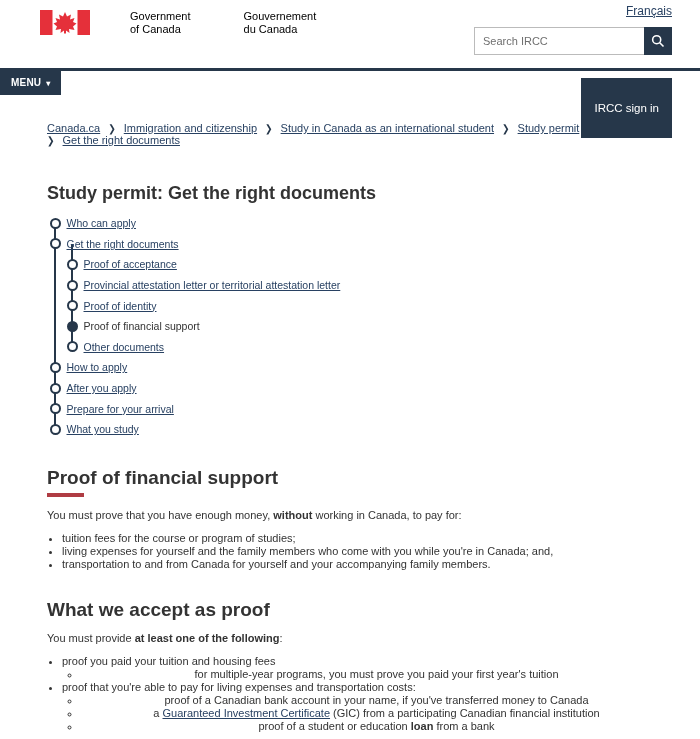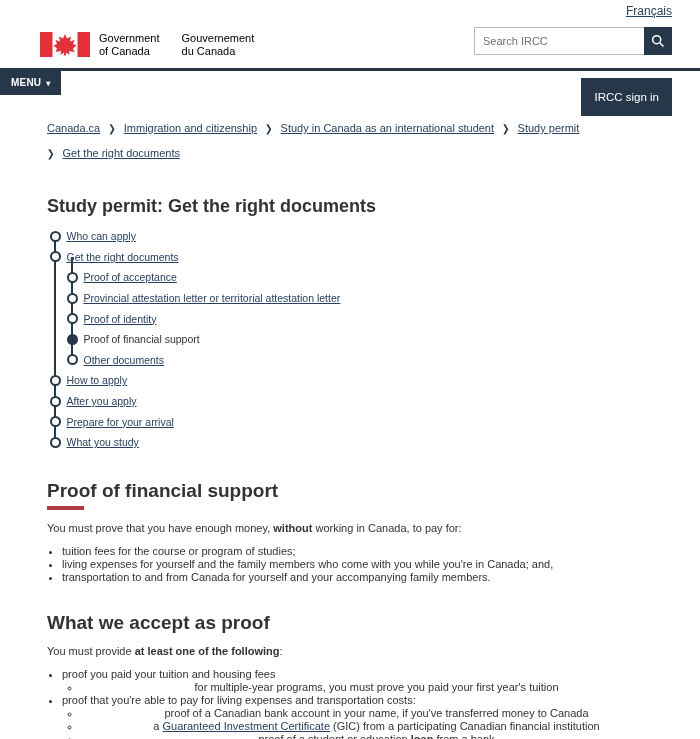--- a/index.html
+++ b/index.html
@@ -6,21 +6,21 @@
   html,body { background:#fff; }
   body {
     width:700px; height:739px; overflow:hidden; position:relative;
     font-family:"Liberation Sans", sans-serif; color:#333;
   }
   a { color:#284162; text-decoration:underline; cursor:pointer; }
 
   
   .hdr { position:relative; height:68px; padding:4px 28px 0 40px; }
   .lang { position:absolute; top:4px; right:28px; font-size:12px; }
-  .fip { display:flex; align-items:flex-start; margin-top:28px; }
+  .fip { display:flex; align-items:flex-start; margin-top:6px;gap:31px; }
   .flag { width:50px; height:25px; margin-right:9px; }
   .fip-col { font-size:11px; line-height:13px; color:#000; margin-right:22px; }
   .search-wrap { position:absolute; top:27px; right:28px; display:flex; }
   .search-input {
     width:170px; height:28px; border:1px solid #bbb; border-right:none;
     font-size:11px; padding:0 8px; color:#333; font-family:"Liberation Sans",sans-serif;
   }
   .search-input::placeholder { color:#6f6f6f; }
   .search-btn { width:28px; height:28px; background:#26374A; border:none; cursor:pointer;
     display:flex; align-items:center; justify-content:center; }
@@ -28,25 +28,25 @@
   
   .band { position:relative; border-top:3px solid #26374A; height:38px; }
   .menu-btn {
     background:#26374A; color:#fff; border:none; cursor:pointer;
     font-size:10px; font-weight:bold; padding:6px 11px 7px; letter-spacing:.2px;
     font-family:"Liberation Sans",sans-serif;
   }
   .menu-btn .car { font-size:8px; margin-left:5px; }
   .signin-btn {
     position:absolute; right:28px; top:7px; background:#26374A; color:#fff; border:none;
-    cursor:pointer; font-size:11.5px; padding:13px 13px; font-family:"Liberation Sans",sans-serif;
-  }
-
-  
-  .crumbs { margin:16px 28px 0 47px; font-size:11px; display:flex; flex-wrap:wrap; row-gap:13px; }
+    cursor:pointer; font-size:11.5px; padding:24px 13px; font-family:"Liberation Sans",sans-serif;
+  }
+
+  
+  .crumbs { margin:16px 28px 0 47px; font-size:11px; display:flex; flex-wrap:wrap; }
   .crumb { white-space:nowrap; margin-right:8px; }
   .crumb .sep { color:#26374A; font-size:9px; margin-right:8px; text-decoration:none; display:inline-block; transform:scaleY(1.15); }
 
   
   h1.page-title { margin:37px 0 9px 47px; font-size:18px; line-height:21px; color:#333; }
 
   
   .stepper { position:relative; margin-left:47px; height:227px; }
   .line-main { position:absolute; left:7px; top:10px; height:207px; width:2px; background:#26374A; }
   .line-sub  { position:absolute; left:24px; top:31px; height:103px; width:2px; background:#26374A; }

